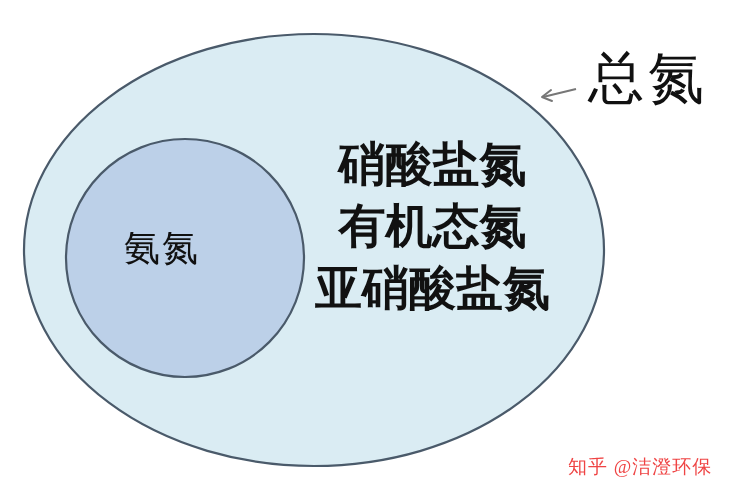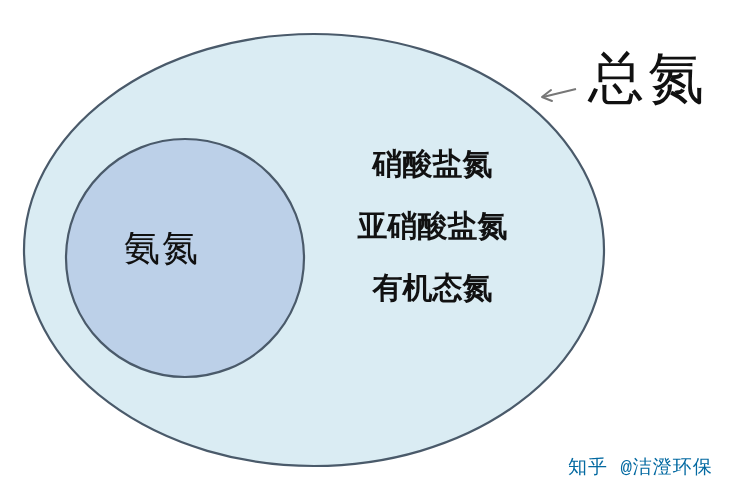--- a/index.html
+++ b/index.html
@@ -49,33 +49,33 @@
     }
     .component-list {
       position: absolute;
       left: 300px;
       top: 136px;
       width: 265px;
       text-align: center;
     }
     .component-item {
       display: block;
-      font-size: 30px;
+      font-size: 47px;
       height: 62px;
       line-height: 56px;
       color: #111111;
       white-space: nowrap;
     }
     .watermark {
       position: absolute;
       left: 568px;
       top: 454px;
-      font-family: Liberation Mono, monospace;
+      font-family: Liberation Serif, serif;
       font-size: 19px;
-      color: #0369a1;
+      color: #ef4444;
       white-space: nowrap;
       letter-spacing: 1px;
     }
   </style>
 </head>
 <body>
 
 <div class="canvas">
 
   <svg class="diagram" viewBox="0 0 750 500">
@@ -86,19 +86,19 @@
       <polyline points="551,90 542,97 552,101" fill="none" stroke="#777777" stroke-width="2" stroke-linejoin="round" stroke-linecap="round"></polyline>
     </g>
   </svg>
 
   <div class="label serif total-label">总氮</div>
 
   <div class="label serif inner-label">氨氮</div>
 
   <div class="component-list">
     <span class="component-item bold">硝酸盐氮</span>
+    <span class="component-item bold">有机态氮</span>
     <span class="component-item bold">亚硝酸盐氮</span>
-    <span class="component-item bold">有机态氮</span>
   </div>
 
   <div class="watermark">知乎 @洁澄环保</div>
 
 </div>
 
 </body></html>

